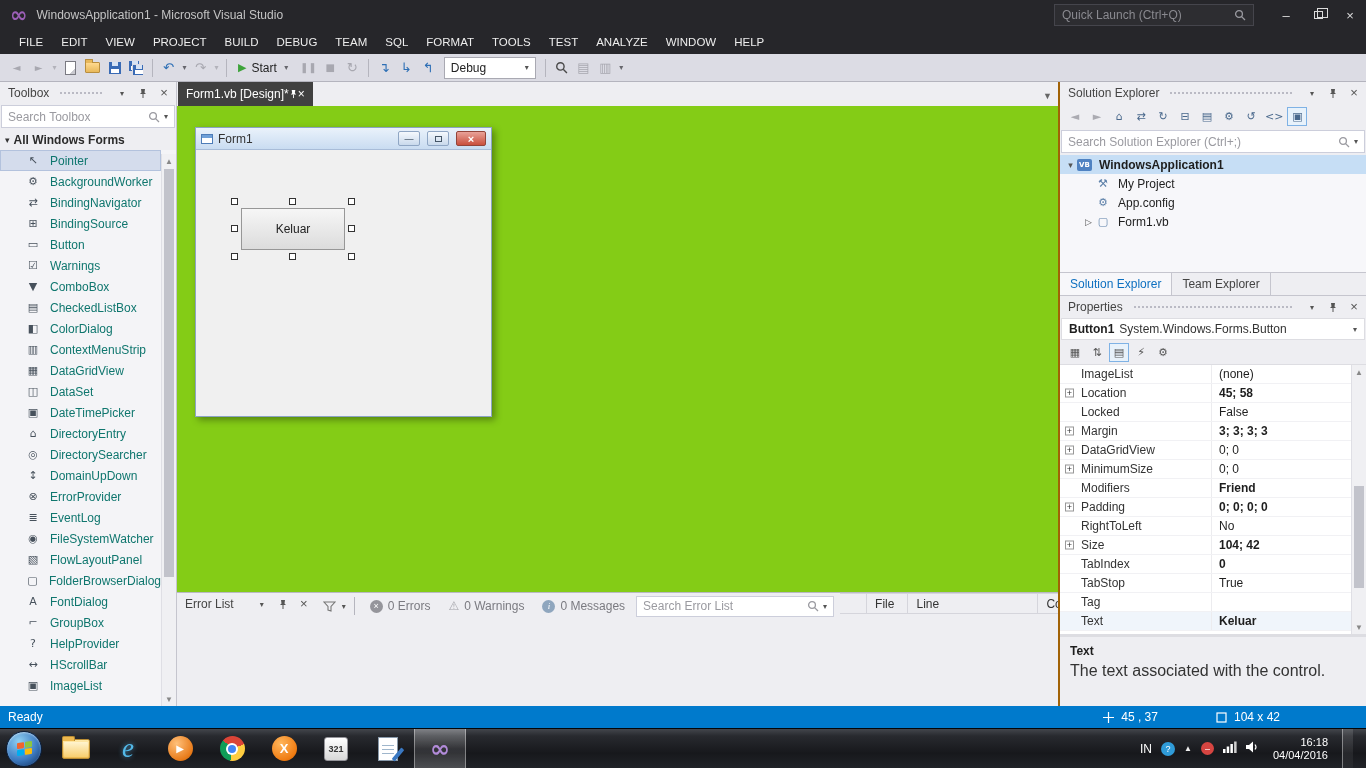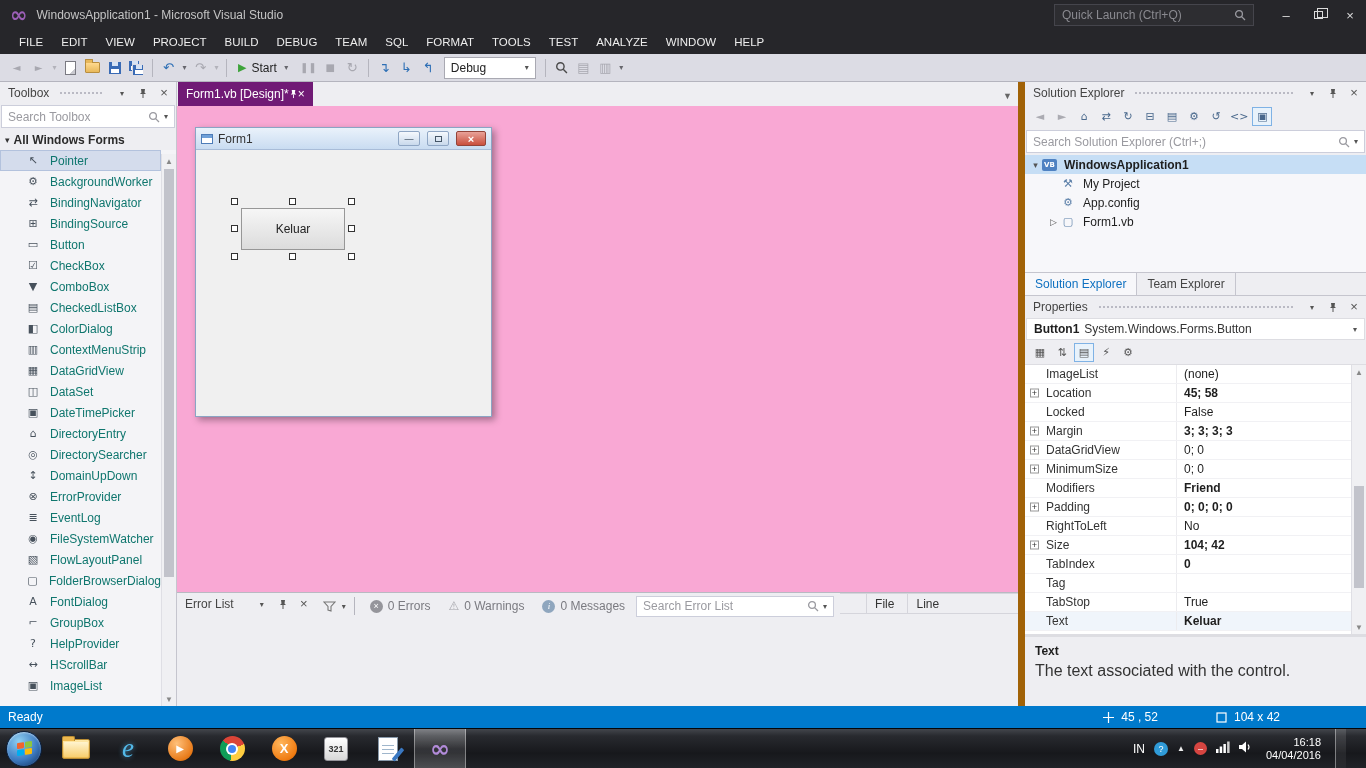--- a/index.html
+++ b/index.html
@@ -71,25 +71,25 @@
   .tbx-icon{width:14px;text-align:center;font-size:11px;color:#47515C;font-family:"DejaVu Sans",sans-serif}
   .tbx-label{color:#0f766e}
   .vscroll{position:absolute;right:0;width:15px;background:#F0F0F3;border-left:1px solid #DFDFE5}
   .tbx-scroll{top:72px;bottom:0}
   .vs-arrow{height:14px;display:flex;align-items:center;justify-content:center;font-size:8px;color:#888}
   .vs-thumb{position:absolute;left:2px;right:2px;background:#C2C3CB}
 
   
   .center{flex:1;min-width:0;display:flex;flex-direction:column}
   .tabstrip{height:24px;background:#EEEEF2;display:flex;align-items:flex-end;padding-left:1px;position:relative;flex:none}
-  .tab-active{height:24px;background:#701a75;color:#FFF;display:flex;align-items:center;padding:0 8px;gap:0}
+  .tab-active{height:24px;background:#404040;color:#FFF;display:flex;align-items:center;padding:0 8px;gap:0}
   .tab-active .pin-w{color:#FFF;display:flex}
   .tab-x{color:#FFF;font-size:12px;line-height:12px}
   .tab-overflow{position:absolute;right:6px;bottom:5px;color:#666;font-size:9px}
-  .designer{flex:1;background:#f9a8d4;position:relative}
+  .designer{flex:1;background:#84cc16;position:relative}
   .form-window{position:absolute;left:18px;top:21px;width:297px;height:290px;background:#F0F0F0;border:1px solid #8BA4C4;box-shadow:3px 3px 7px rgba(0,0,0,.35);display:flex;flex-direction:column}
   .form-titlebar{height:22px;background:linear-gradient(#EAF2FB,#C9DCF1);border-bottom:1px solid #A8BCD8;display:flex;align-items:center;padding:0 5px;gap:5px;flex:none}
   .form-icon{width:12px;height:10px;border:1px solid #4E7DB8;background:linear-gradient(#6FA0D8 0 3px,#FFF 3px)}
   .form-title{color:#333;flex:1}
   .fw-btn{width:22px;height:15px;border:1px solid #8FA6C4;background:linear-gradient(#F5F9FD,#C9D9EC);display:flex;align-items:center;justify-content:center;font-size:9px;color:#345;margin-left:2px;border-radius:2px}
   .fw-btn .mini-restore{width:7px;height:6px;border:1px solid #456}
   .fw-btn.close{width:30px;background:linear-gradient(#E9A299,#C94F3D);border-color:#93443A;color:#FFF;font-size:11px;font-weight:bold}
   .form-client{flex:1;position:relative}
   .sel-wrap{position:absolute;left:45px;top:58px;width:104px;height:42px}
   .design-button{position:absolute;inset:0;background:linear-gradient(#F6F6F6,#DCDCDC);border:1px solid #979797;display:flex;align-items:center;justify-content:center;color:#222}
@@ -113,21 +113,21 @@
   .el-cols{display:flex;flex:1}
   .el-cols .el-col:nth-child(1){flex:1}
   .el-cols .el-col:nth-child(2){width:130px}
   .el-cols .el-col:nth-child(3){width:70px}
   .el-cols .el-col:nth-child(4){width:78px}
   .el-cols .el-col:nth-child(5){width:112px;border-right:0}
   .sort-arrow{font-size:7px;color:#555}
   .el-body{flex:1;background:#FFF}
 
   
-  .rightcol{width:348px;display:flex;flex-direction:column;border-left:7px solid #a16207;background:#EEEEF2}
+  .rightcol{width:308px;display:flex;flex-direction:column;border-left:2px solid #a16207;background:#EEEEF2}
   .sol-exp{height:213px;display:flex;flex-direction:column;flex:none}
   .se-toolbar{height:25px;display:flex;align-items:center;padding:0 5px;gap:2px;flex:none}
   .se-ico{min-width:20px;height:19px;display:flex;align-items:center;justify-content:center;font-size:11px;color:#49688C;font-family:"DejaVu Sans",sans-serif;padding:0 2px}
   .se-ico.grayed{color:#ABABB2}
   .se-ico.active{border:1px solid #7FB2E5;background:#E8F2FB}
   .sol-exp .search-box{margin:1px 1px 2px 1px}
   .se-tree{flex:1;background:#F7F7FA;overflow:hidden}
   .tree-row{height:19px;display:flex;align-items:center;padding-left:4px}
   .tree-row.selected{background:#C6DEF5}
   .chev{width:13px;text-align:center;font-size:9px;color:#555;visibility:hidden;flex:none}
@@ -187,21 +187,21 @@
   .media-circle{width:25px;height:25px;border-radius:50%;background:radial-gradient(circle at 35% 30%,#FFC07A,#E87B1A 70%,#B35606);display:flex;align-items:center;justify-content:center;color:#FFF;font-size:10px}
   .chrome{width:25px;height:25px;border-radius:50%;background:conic-gradient(from -50deg,#DB4437 0 120deg,#FFCD40 120deg 240deg,#0F9D58 240deg 360deg);position:relative}
   .chrome::before{content:"";position:absolute;inset:6.5px;background:#FFF;border-radius:50%}
   .chrome::after{content:"";position:absolute;inset:8.5px;background:#4285F4;border-radius:50%}
   .xampp{width:25px;height:25px;border-radius:50%;background:radial-gradient(circle at 35% 30%,#FFB65C,#F07C12 70%,#C25A05);display:flex;align-items:center;justify-content:center;color:#FFF;font-weight:bold;font-size:13px}
   .app321{width:24px;height:24px;background:linear-gradient(#FFF,#D8D8D8);border-radius:3px;border:1px solid #94949A;display:flex;align-items:center;justify-content:center;font-weight:bold;font-size:9px;color:#333}
   .editor-icon{width:20px;height:24px;background:#FFF;border:1px solid #8899AA;position:relative}
   .editor-icon::before{content:"";position:absolute;inset:4px 3px;background:repeating-linear-gradient(180deg,transparent 0 3px,#9FB6CC 3px 4px)}
   .editor-icon::after{content:"";position:absolute;right:-3px;bottom:-2px;width:4px;height:15px;background:#3A78C2;transform:rotate(40deg);border-radius:1px}
   .vs-task{font-family:"DejaVu Sans",sans-serif;font-size:24px;font-weight:bold;color:#B28BD9;line-height:26px}
-  .tray{margin-left:auto;display:flex;align-items:center;gap:9px;padding-right:20px;height:40px;color:#FFF}
+  .tray{margin-left:auto;display:flex;align-items:center;gap:9px;padding-right:13px;height:40px;color:#FFF}
   .tray-lang{font-size:12px}
   .tray-up{font-size:8px;color:#EFEFEF}
   .dot-blue{width:14px;height:14px;border-radius:50%;background:#2F9BD8;color:#FFF;font-size:9px;display:flex;align-items:center;justify-content:center}
   .dot-red{width:13px;height:13px;border-radius:50%;background:#D64541;color:#FFF;font-size:9px;display:flex;align-items:center;justify-content:center}
   .clock{text-align:right;line-height:13px;font-size:11px;margin:0 5px}
   .show-desktop{width:11px;height:40px;border-left:1px solid rgba(255,255,255,.4);background:linear-gradient(rgba(255,255,255,.13),rgba(255,255,255,.03))}
 </style>
 </head>
 <body>
 
@@ -340,21 +340,21 @@
           <div class="tbx-item">
           <span class="tbx-icon">⊞</span>
           <span class="tbx-label">BindingSource</span>
         </div>
           <div class="tbx-item">
           <span class="tbx-icon">▭</span>
           <span class="tbx-label">Button</span>
         </div>
           <div class="tbx-item">
           <span class="tbx-icon">☑</span>
-          <span class="tbx-label">CheckBox</span>
+          <span class="tbx-label">Warnings</span>
         </div>
           <div class="tbx-item">
           <span class="tbx-icon">▼</span>
           <span class="tbx-label">ComboBox</span>
         </div>
           <div class="tbx-item">
           <span class="tbx-icon">▤</span>
           <span class="tbx-label">CheckedListBox</span>
         </div>
           <div class="tbx-item">
@@ -716,29 +716,29 @@
               <span class="prop-value">104; 42</span>
             </div>
               <div class="prop-row bold">
               <span class="prop-name">
                   <span>TabIndex</span>
                 </span>
               <span class="prop-value">0</span>
             </div>
               <div class="prop-row">
               <span class="prop-name">
+                  <span>TabStop</span>
+                </span>
+              <span class="prop-value">True</span>
+            </div>
+              <div class="prop-row">
+              <span class="prop-name">
                   <span>Tag</span>
                 </span>
               <span class="prop-value"></span>
-            </div>
-              <div class="prop-row">
-              <span class="prop-name">
-                  <span>TabStop</span>
-                </span>
-              <span class="prop-value">True</span>
             </div>
               <div class="prop-row selected bold">
               <span class="prop-name">
                   <span>Text</span>
                 </span>
               <span class="prop-value">Keluar</span>
             </div>
             </div>
           <div class="vscroll props-scroll">
             <div class="vs-arrow">▲</div>
@@ -754,21 +754,21 @@
     </div>
   </div>
 
   <div class="statusbar">
     <span class="sb-ready">Ready</span>
     <div class="sb-right">
       <span class="sb-item">
         <svg width="11" height="11" viewBox="0 0 11 11">
             <path d="M5.5 0v11M0 5.5h11" stroke="#FFF" stroke-width="1.2"></path>
           </svg>
-        <span>45 , 52</span>
+        <span>45 , 37</span>
       </span>
       <span class="sb-item">
         <svg width="11" height="11" viewBox="0 0 11 11">
             <rect x="1" y="1" width="9" height="9" fill="none" stroke="#FFF" stroke-width="1.2"></rect>
           </svg>
         <span>104 x 42</span>
       </span>
     </div>
   </div>
 

